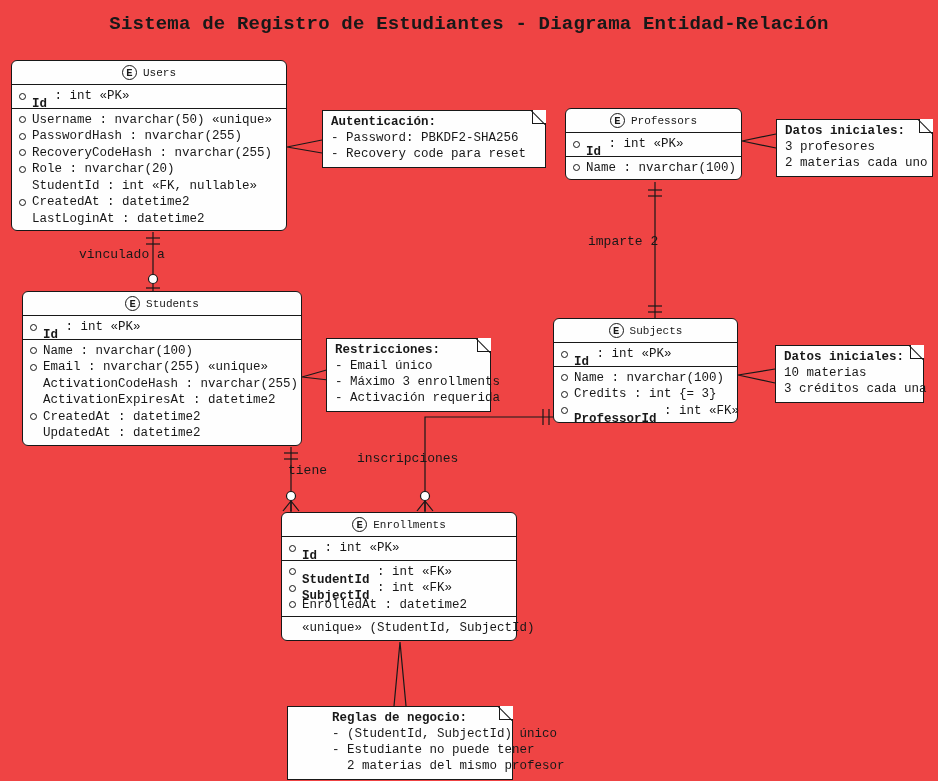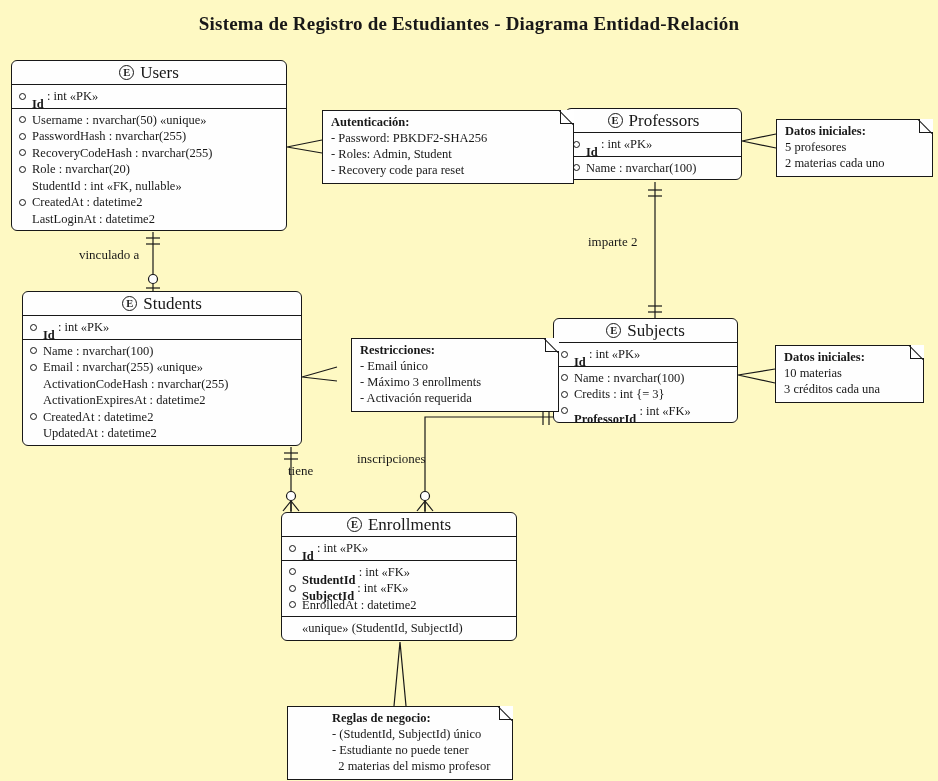--- a/index.html
+++ b/index.html
@@ -1,38 +1,38 @@
 <!DOCTYPE html>
 <html><head>
 <meta charset="utf-8">
 <style>
   html,body{margin:0;padding:0;background:#ffffff;}
   #canvas{
-    position:relative;width:938px;height:781px;background:#fef9c3;overflow:hidden;
-    font-family:Liberation Serif, serif;color:#181818;
+    position:relative;width:938px;height:781px;background:#ef4444;overflow:hidden;
+    font-family:Liberation Mono, monospace;color:#181818;
   }
   #diagram-title{
     position:absolute;top:13px;left:0;width:938px;text-align:center;
     font-size:19px;font-weight:bold;letter-spacing:.2px;
   }
   
   .entity{
     position:absolute;background:#FEFEFE;border:1.5px solid #181818;border-radius:6px;
     box-sizing:border-box;font-size:12.5px;
   }
   .ehead{
     display:flex;align-items:center;justify-content:center;gap:6px;
     padding:3px 6px;height:17px;
   }
   .eicon{
     width:15px;height:15px;border:1.1px solid #181818;border-radius:50%;
     display:flex;align-items:center;justify-content:center;
     font-size:10.5px;font-weight:bold;box-sizing:border-box;flex:0 0 auto;
   }
-  .ename{font-size:17px;}
+  .ename{font-size:11px;}
   .ecomp{border-top:1px solid #181818;padding:3px 0;}
   .row{
     height:16.5px;line-height:16.5px;display:flex;align-items:center;
     padding:0 7px;white-space:nowrap;
   }
   .fcircle{
     width:7px;height:7px;border:1px solid #181818;border-radius:50%;
     box-sizing:border-box;margin-right:6px;flex:0 0 auto;background:#FEFEFE;
   }
   .fcircle.hidden{visibility:hidden;}
@@ -323,41 +323,40 @@
 </div>
     <div class="ecomp">
   <div class="row">
     <span class="fcircle hidden"></span>
           <span class="fname"></span>
           <span class="frest">«unique» (StudentId, SubjectId)</span>
   </div>
 </div>
   </div>
 
-  <div class="note" style="left:322px;top:110px;width:252px;">
+  <div class="note" style="left:322px;top:110px;width:224px;">
     <div class="ntitle">Autenticación:</div>
     <div>
   <div class="nline">- Password: PBKDF2-SHA256</div>
 
-  <div class="nline">- Roles: Admin, Student</div>
 
   <div class="nline">- Recovery code para reset</div>
 </div>
   </div>
 
   <div class="note" style="left:776px;top:119px;width:157px;">
     <div class="ntitle">Datos iniciales:</div>
     <div>
-  <div class="nline">5 profesores</div>
+  <div class="nline">3 profesores</div>
 
   <div class="nline">2 materias cada uno</div>
 </div>
   </div>
 
-  <div class="note" style="left:351px;top:338px;width:208px;">
+  <div class="note" style="left:326px;top:338px;width:165px;">
     <div class="ntitle">Restricciones:</div>
     <div>
   <div class="nline">- Email único</div>
 
   <div class="nline">- Máximo 3 enrollments</div>
 
   <div class="nline">- Activación requerida</div>
 </div>
   </div>
 

